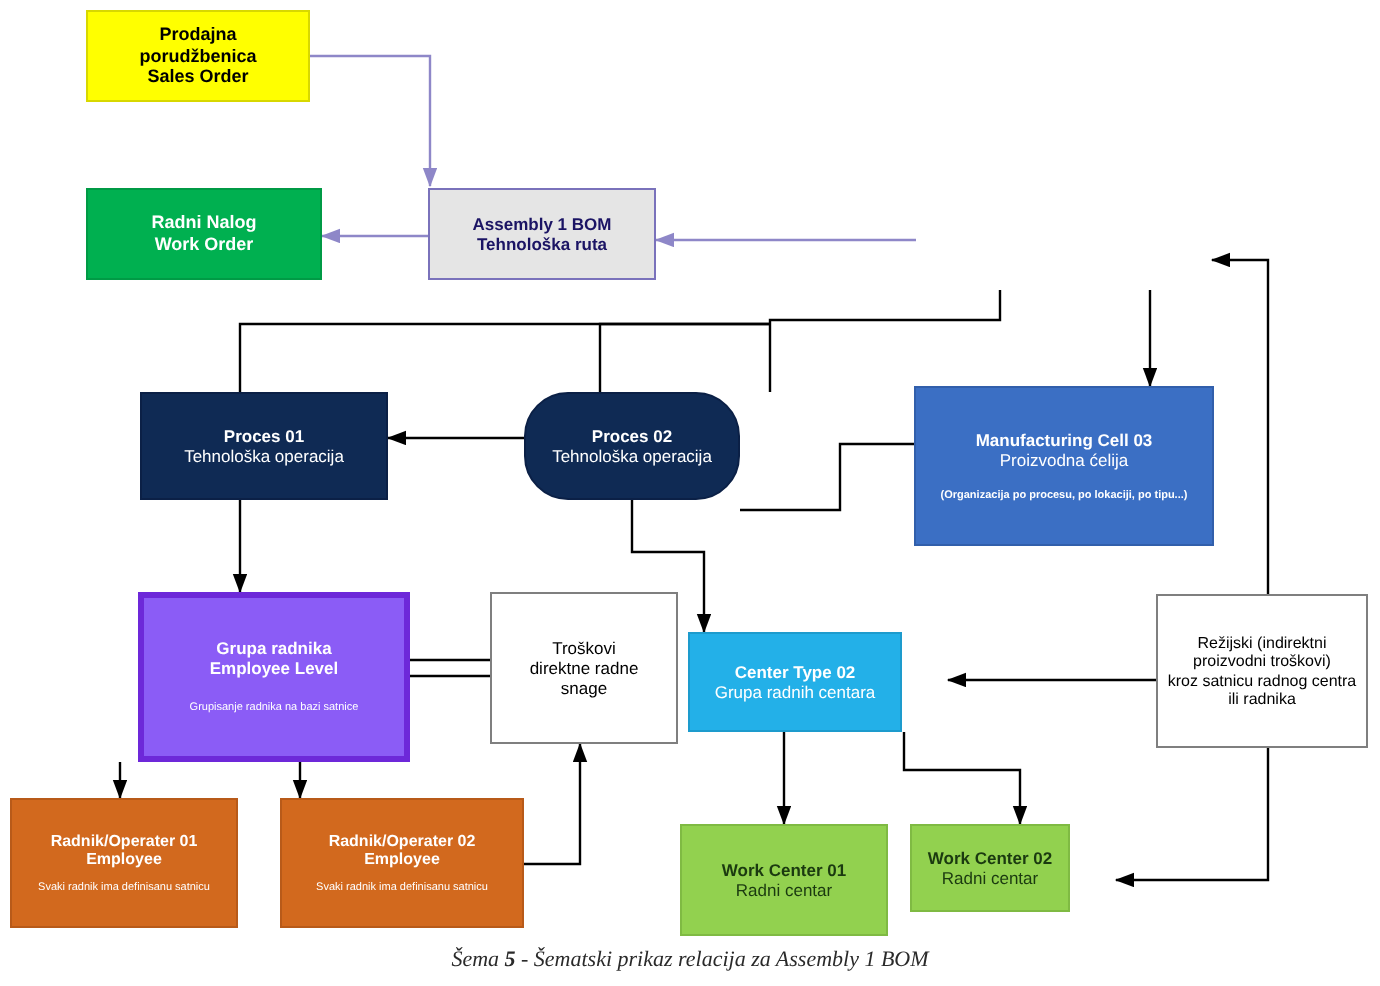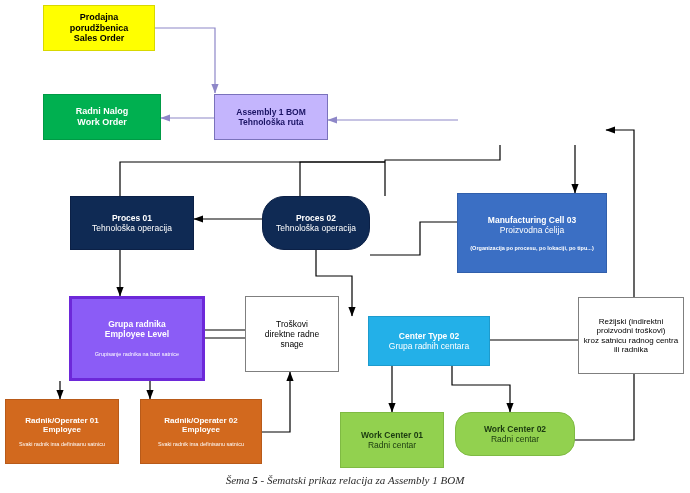--- a/index.html
+++ b/index.html
@@ -45,21 +45,21 @@
   }
   .node .sub {
     font-weight: normal;
     font-size: 6px;
     margin-top: 3px;
     line-height: 1.25;
   }
   
   .yellow  { background: #ffff00; color: #000000; border: 1px solid #d8d800; }
   .green   { background: #00b050; color: #ffffff; border: 1px solid #009a45; }
-  .purple  { background: #c4b5fd; color: #1b1464; border: 1px solid #7a72bb; align-items: center; }
+  .purple  { background: #e5e5e5; color: #1b1464; border: 1px solid #7a72bb; align-items: center; }
   .red     { background: #c00000; color: #ffffff; border: 1px solid #a40000; }
   .navy    { background: #0f2a54; color: #ffffff; border: 1px solid #0b2046; }
   .blue    { background: #3b6fc4; color: #ffffff; border: 1px solid #315fab; }
   .cyan    { background: #23b0e8; color: #ffffff; border: 1px solid #1d9bcd; }
   .gold    { background: #8b5cf6; color: #ffffff; border: 3px solid #6d28d9; margin-left: 12px; }
   .orange  { background: #d2691e; color: #ffffff; border: 1px solid #b85a19; }
   .lgreen  { background: #92d14f; color: #1b3a10; border: 1px solid #7fba43; }
   .white   { background: #ffffff; color: #000000; border: 1px solid #7f7f7f; }
 
   .caption {
@@ -173,21 +173,21 @@
     <div class="l2">Employee Level</div>
     <div class="sub" style="font-size:5.5px; margin-top:12px; width:110px;">Grupisanje radnika na bazi satnice</div>
   </div>
 
   <div class="node white" style="left:245px; top:296px; width:94px; height:76px; font-size:8.5px;">
     <div>Troškovi</div>
     <div>direktne radne</div>
     <div>snage</div>
   </div>
 
-  <div class="node cyan" style="left:368px; top:316px; width:122px; height:50px; font-size:8.5px;align-items:center;">
+  <div class="node cyan" style="left:344px; top:316px; width:107px; height:50px; font-size:8.5px;align-items:center;">
     <div class="l1">Center Type 02</div>
     <div class="l2" style="font-weight:normal;">Grupa radnih centara</div>
   </div>
 
   <div class="node white" style="left:578px; top:297px; width:106px; height:77px; font-size:8px;">
     <div>Režijski (indirektni</div>
     <div>proizvodni troškovi)</div>
     <div>kroz satnicu radnog centra ili radnika</div>
   </div>
 
@@ -201,21 +201,21 @@
     <div class="l1">Radnik/Operater 02</div>
     <div class="l2">Employee</div>
     <div class="sub" style="font-size:5.5px; margin-top:6px; width:104px;">Svaki radnik ima definisanu satnicu</div>
   </div>
 
   <div class="node lgreen" style="left:340px; top:412px; width:104px; height:56px; font-size:8.5px;">
     <div class="l1">Work Center 01</div>
     <div class="l2" style="font-weight:normal;">Radni centar</div>
   </div>
 
-  <div class="node lgreen" style="left:455px; top:412px; width:120px; height:44px; font-size:8.5px;border-radius:16px;">
+  <div class="node lgreen" style="left:455px; top:412px; width:80px; height:44px; font-size:8.5px;">
     <div class="l1">Work Center 02</div>
     <div class="l2" style="font-weight:normal;">Radni centar</div>
   </div>
 
   <div class="caption">
     <span>Šema </span><b>5</b><span> - Šematski prikaz relacija za Assembly 1 BOM</span>
   </div>
 
 </div>
 

